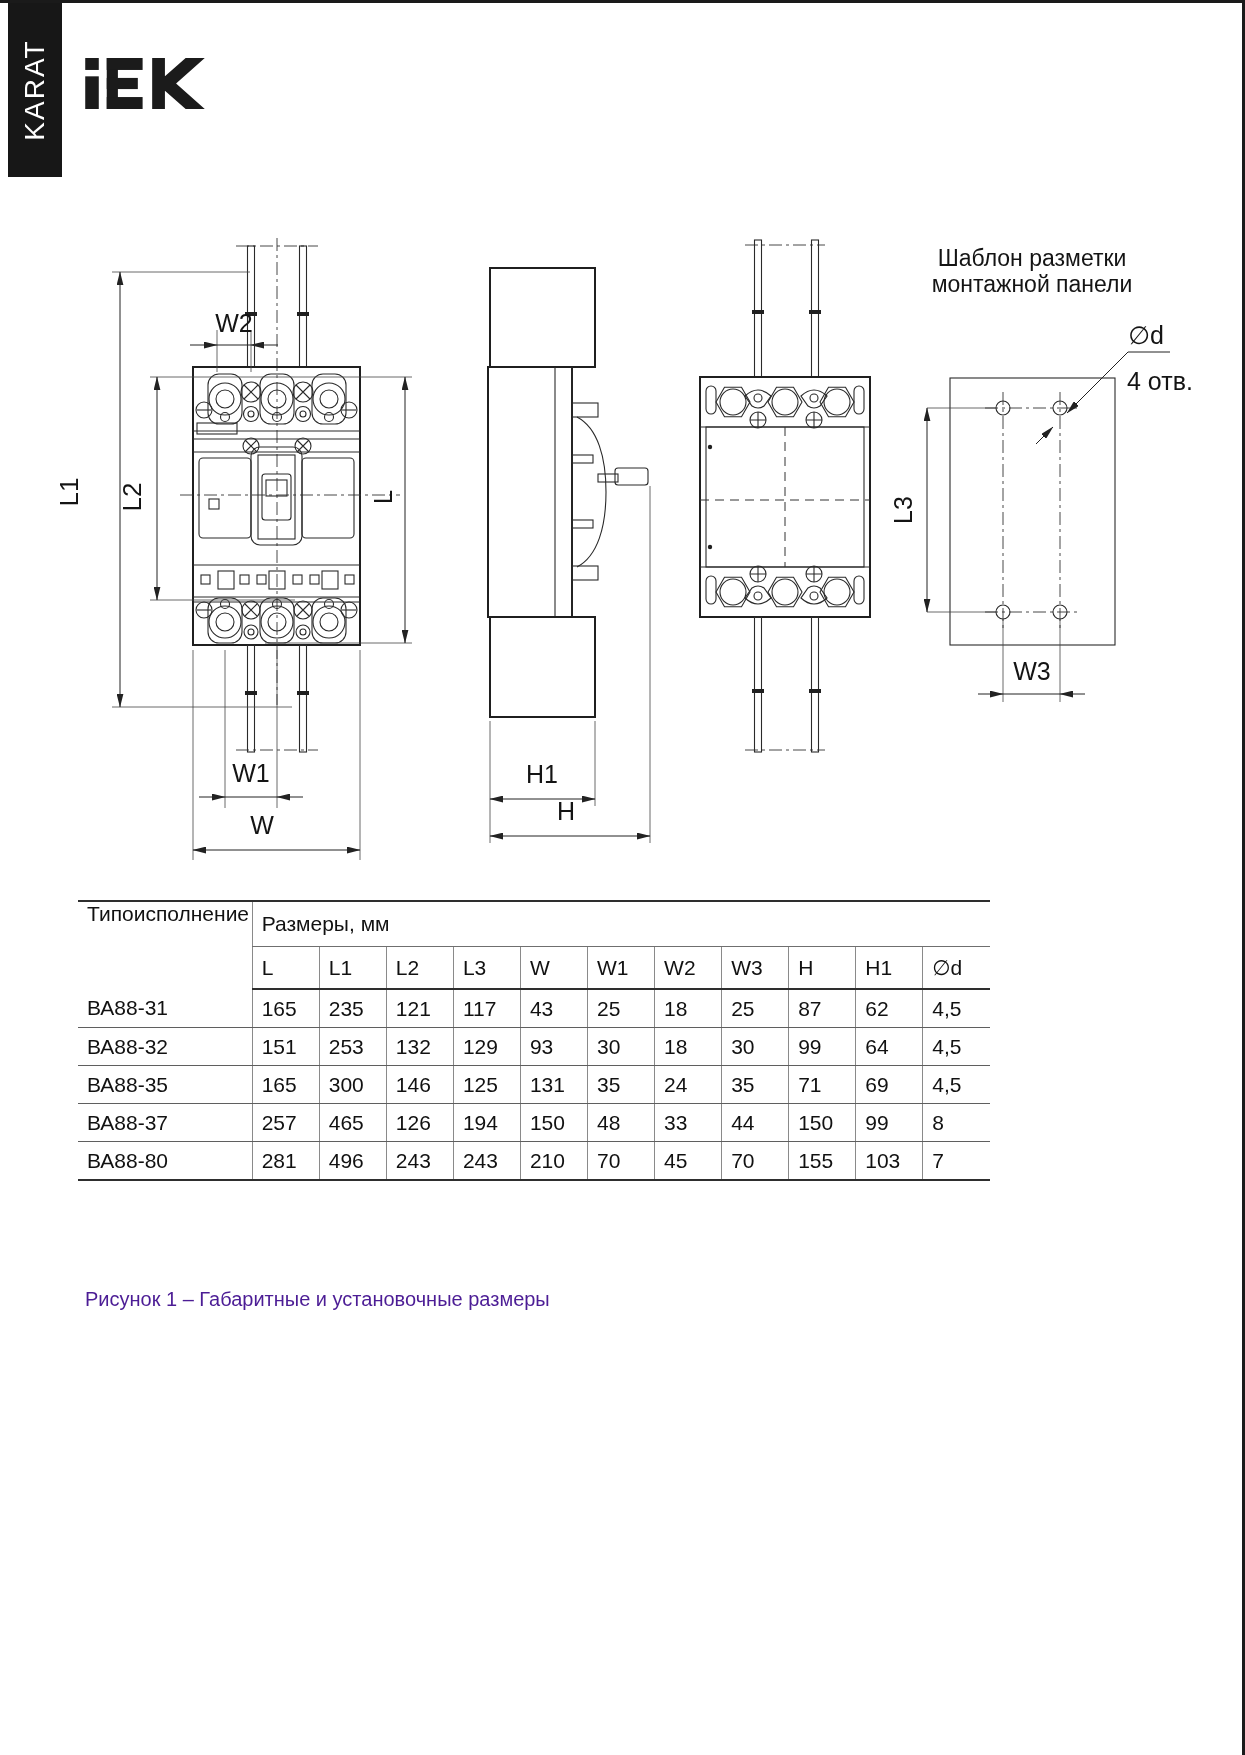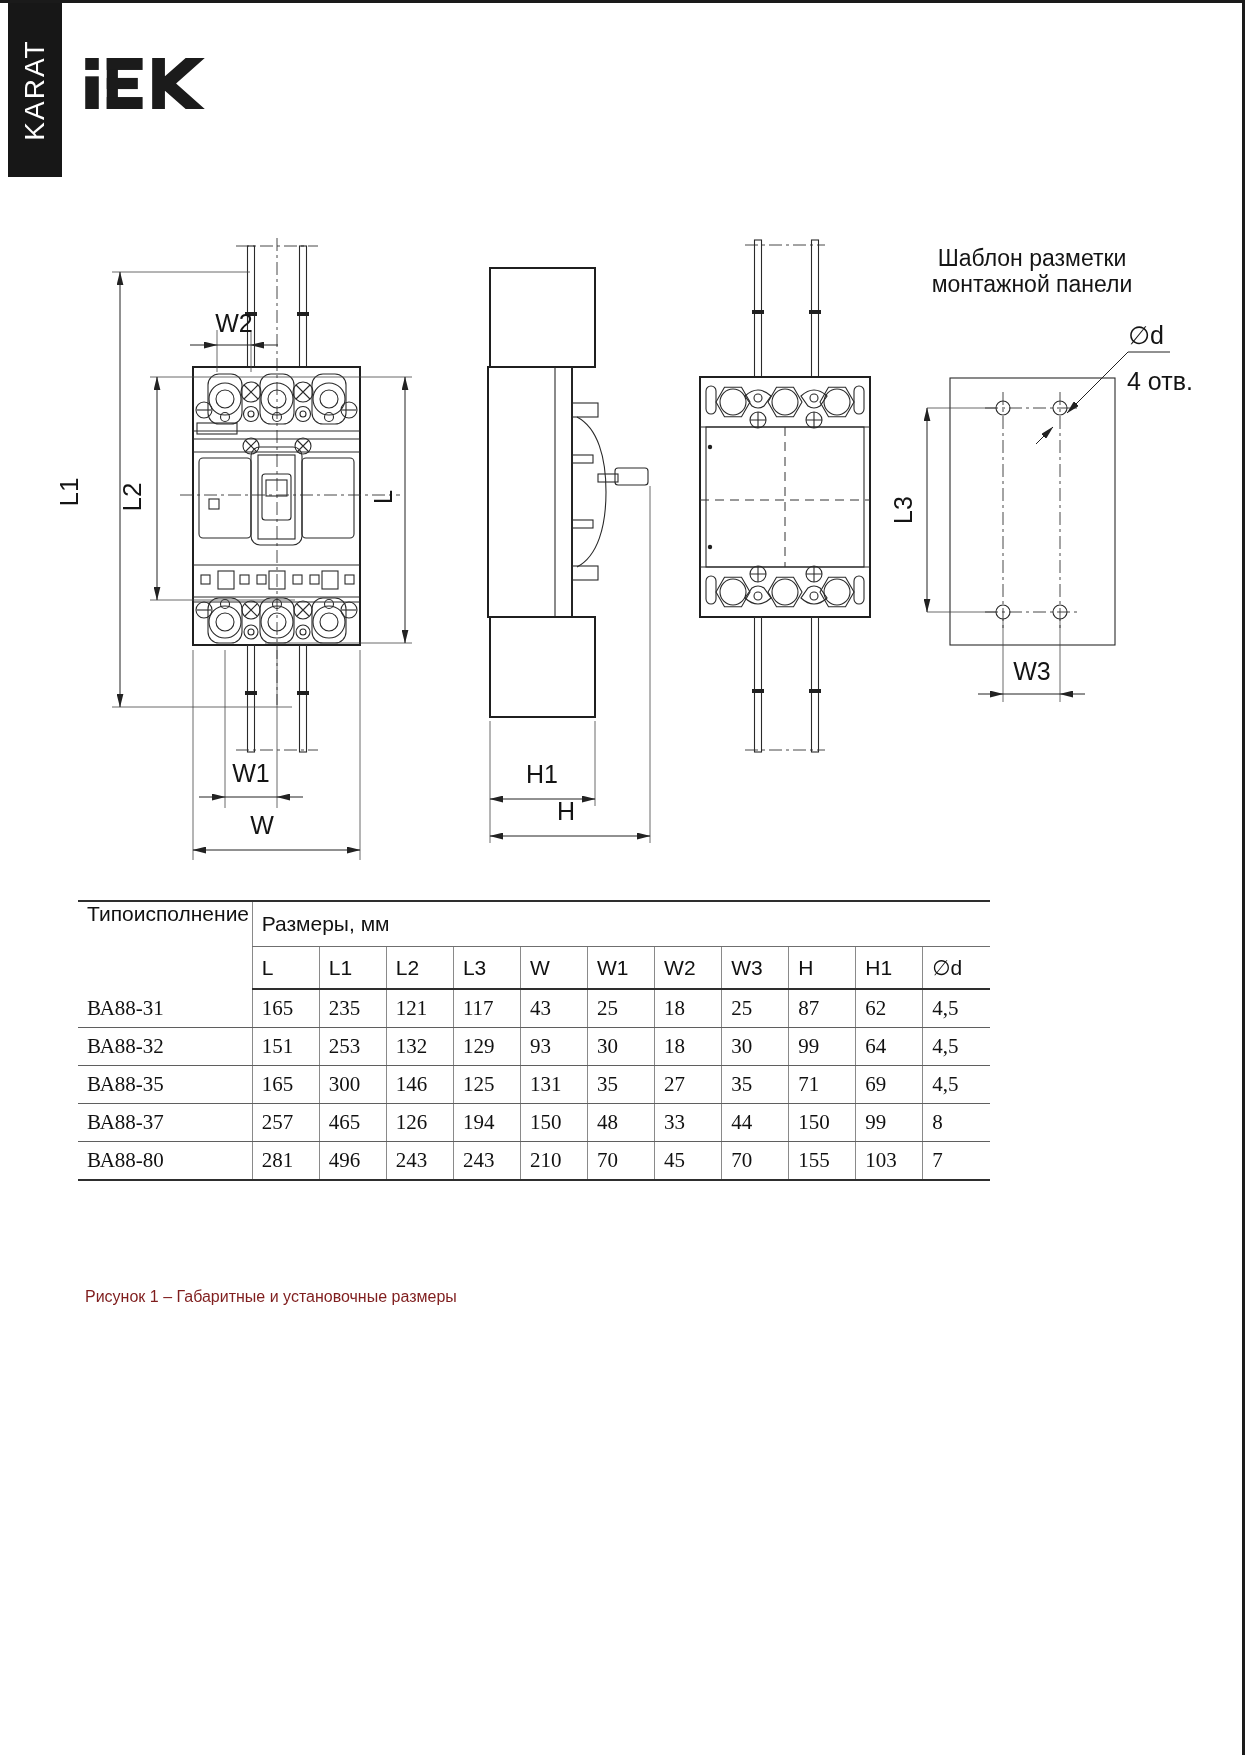--- a/index.html
+++ b/index.html
@@ -31,24 +31,24 @@
   
   .tblwrap{position:absolute;left:78px;top:900px;}
   table.dims{border-collapse:collapse;table-layout:fixed;width:912px;
     border-top:2px solid #2e2e2e;border-bottom:2px solid #2e2e2e;font-size:21px;color:#111;}
   table.dims th,table.dims td{font-weight:400;text-align:left;padding:0 0 0 9px;
     border-left:1px solid #8a8a8a;white-space:nowrap;overflow:hidden;}
   table.dims th{height:44px;}
   table.dims thead tr.sub th{height:41px;border-bottom:2px solid #2e2e2e;}
   th.type{border-left:none !important;vertical-align:top;padding-top:10px;}
   th.group{border-bottom:1.5px solid #6f6f6f;}
-  table.dims tbody td{height:37px;border-bottom:1.5px solid #5f5f5f;font-family:Liberation Serif, serif;}
+  table.dims tbody td{height:37px;border-bottom:1.5px solid #5f5f5f;}
   table.dims tbody tr:last-child td{border-bottom:none;}
   table.dims tbody td.rowlabel{border-left:none;}
-  .caption{position:absolute;left:85px;top:1288px;font-size:16px;color:#7f1d1d;}
+  .caption{position:absolute;left:85px;top:1288px;font-size:20px;color:#4c1d95;}
 </style>
 </head>
 <body>
 
 <div class="page">
   <div class="topline"></div>
   <div class="rightline"></div>
 
   <div class="karat">
     <span>KARAT</span>
@@ -370,21 +370,21 @@
             <td>4,5</td>
           </tr>
           <tr>
             <td class="rowlabel">ВА88-35</td>
             <td>165</td>
             <td>300</td>
             <td>146</td>
             <td>125</td>
             <td>131</td>
             <td>35</td>
-            <td>27</td>
+            <td>24</td>
             <td>35</td>
             <td>71</td>
             <td>69</td>
             <td>4,5</td>
           </tr>
           <tr>
             <td class="rowlabel">ВА88-37</td>
             <td>257</td>
             <td>465</td>
             <td>126</td>

